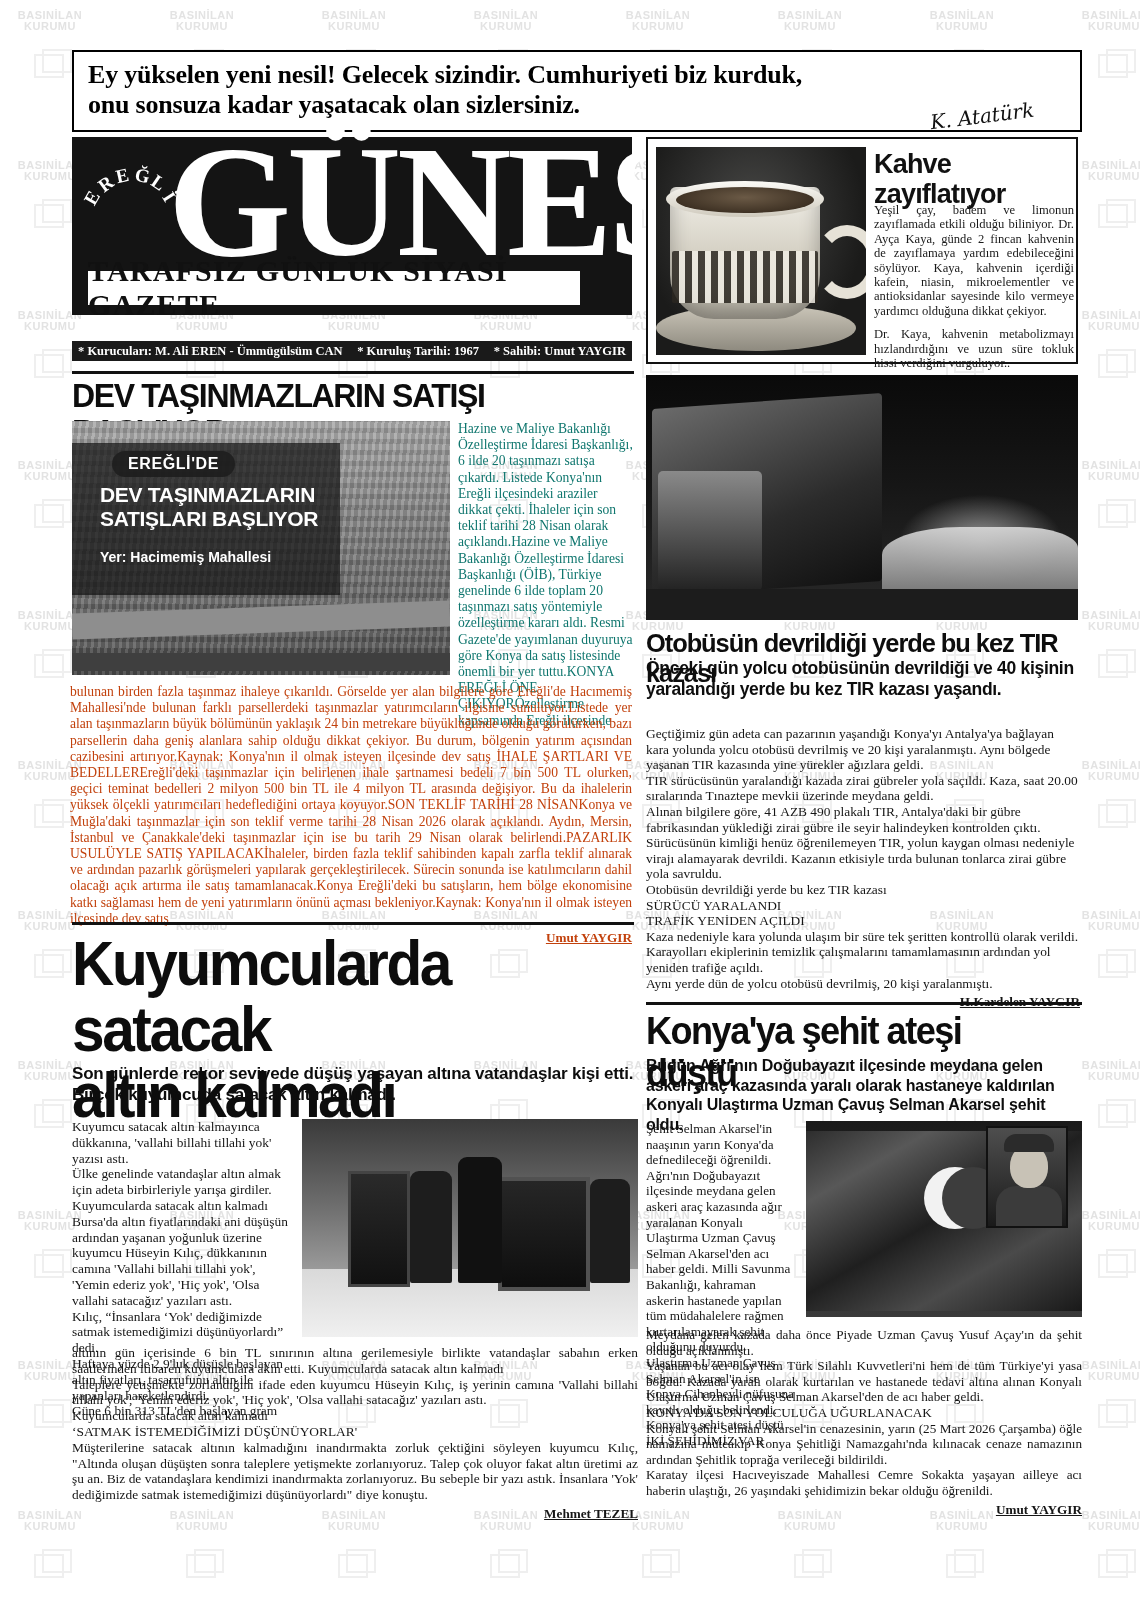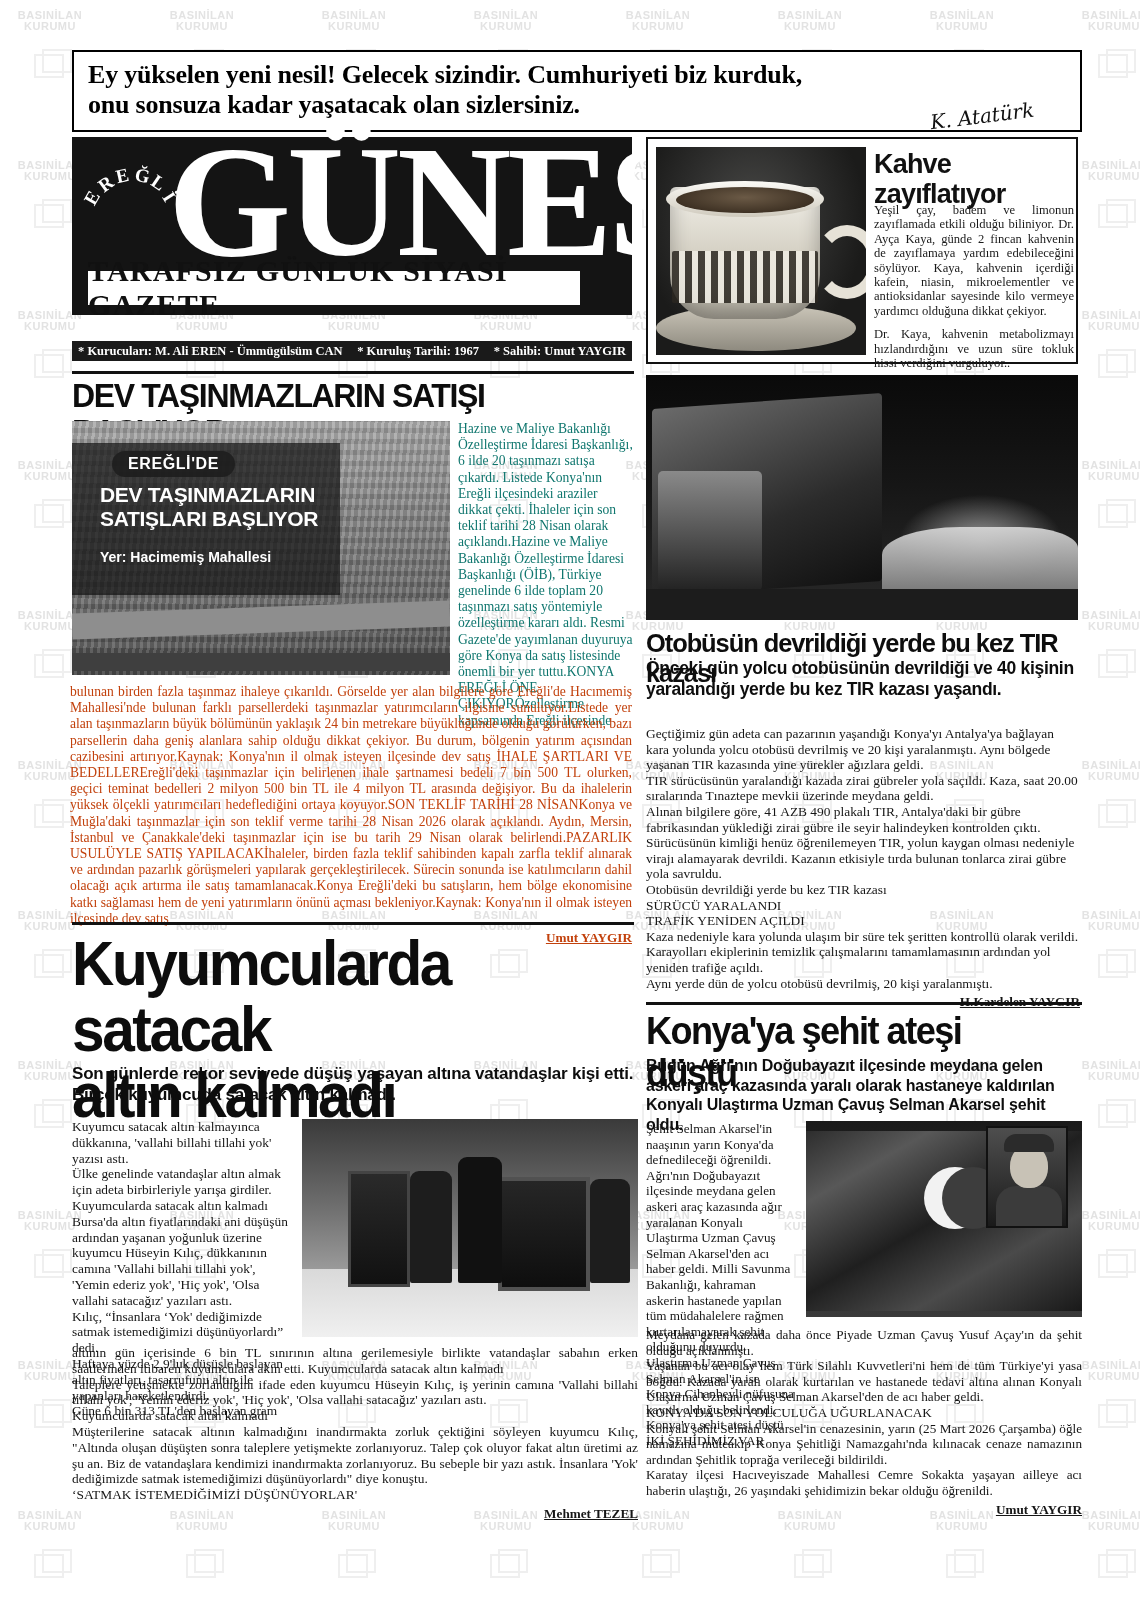--- a/index.html
+++ b/index.html
@@ -749,22 +749,22 @@
     <div class="shop-case"></div>
     <div class="shop-case2"></div>
     <div class="person" style="left:108px;width:42px;height:112px;"></div>
     <div class="person" style="left:156px;width:44px;height:126px;background:#111;"></div>
     <div class="person" style="left:288px;width:40px;height:104px;"></div>
   </div>
   <div class="kuy-flow" id="kuy-flow">
       <p>altının gün içerisinde 6 bin TL sınırının altına gerilemesiyle birlikte vatandaşlar sabahın erken saatlerinden itibaren kuyumculara akın etti. Kuyumcularda satacak altın kalmadı</p>
       <p>Taleplere yetişmekte zorlandığını ifade eden kuyumcu Hüseyin Kılıç, iş yerinin camına 'Vallahi billahi tillahi yok', 'Yemin ederiz yok', 'Hiç yok', 'Olsa vallahi satacağız' yazıları astı.</p>
       <p>Kuyumcularda satacak altın kalmadı</p>
+      <p>‘SATMAK İSTEMEDİĞİMİZİ DÜŞÜNÜYORLAR'</p>
       <p>Müşterilerine satacak altının kalmadığını inandırmakta zorluk çektiğini söyleyen kuyumcu Kılıç, "Altında oluşan düşüşten sonra taleplere yetişmekte zorlanıyoruz. Talep çok oluyor fakat altın üretimi az şu an. Biz de vatandaşlara kendimizi inandırmakta zorlanıyoruz. Bu sebeple bir yazı astık. İnsanlara 'Yok' dediğimizde satmak istemediğimizi düşünüyorlardı" diye konuştu.</p>
-      <p>‘SATMAK İSTEMEDİĞİMİZİ DÜŞÜNÜYORLAR'</p>
       <div class="byline">Mehmet TEZEL</div>
     </div>
 
   <div class="rule" style="left:646px;top:1002px;width:436px;height:3px;"></div>
   <div class="h-sehit">Konya'ya şehit ateşi düştü</div>
   <div class="sub-sehit">Bugün Ağrı'nın Doğubayazıt ilçesinde meydana gelen askeri araç kazasında yaralı olarak hastaneye kaldırılan Konyalı Ulaştırma Uzman Çavuş Selman Akarsel şehit oldu.</div>
   <div class="sehit-col" id="sehit-col">
       <p>Şehit Selman Akarsel'in naaşının yarın Konya'da defnedileceği öğrenildi. Ağrı'nın Doğubayazıt ilçesinde meydana gelen askeri araç kazasında ağır yaralanan Konyalı Ulaştırma Uzman Çavuş Selman Akarsel'den acı haber geldi. Milli Savunma Bakanlığı, kahraman askerin hastanede yapılan tüm müdahalelere rağmen kurtarılamayarak şehit olduğunu duyurdu. Ulaştırma Uzman Çavuş Selman Akarsel'in ise Konya Cihanbeyli nüfusuna kayıtlı olduğu belirlendi.</p>
       <p>Konya'ya şehit ateşi düştü</p>
       <p>İKİ ŞEHİDİMİZ VAR</p>

